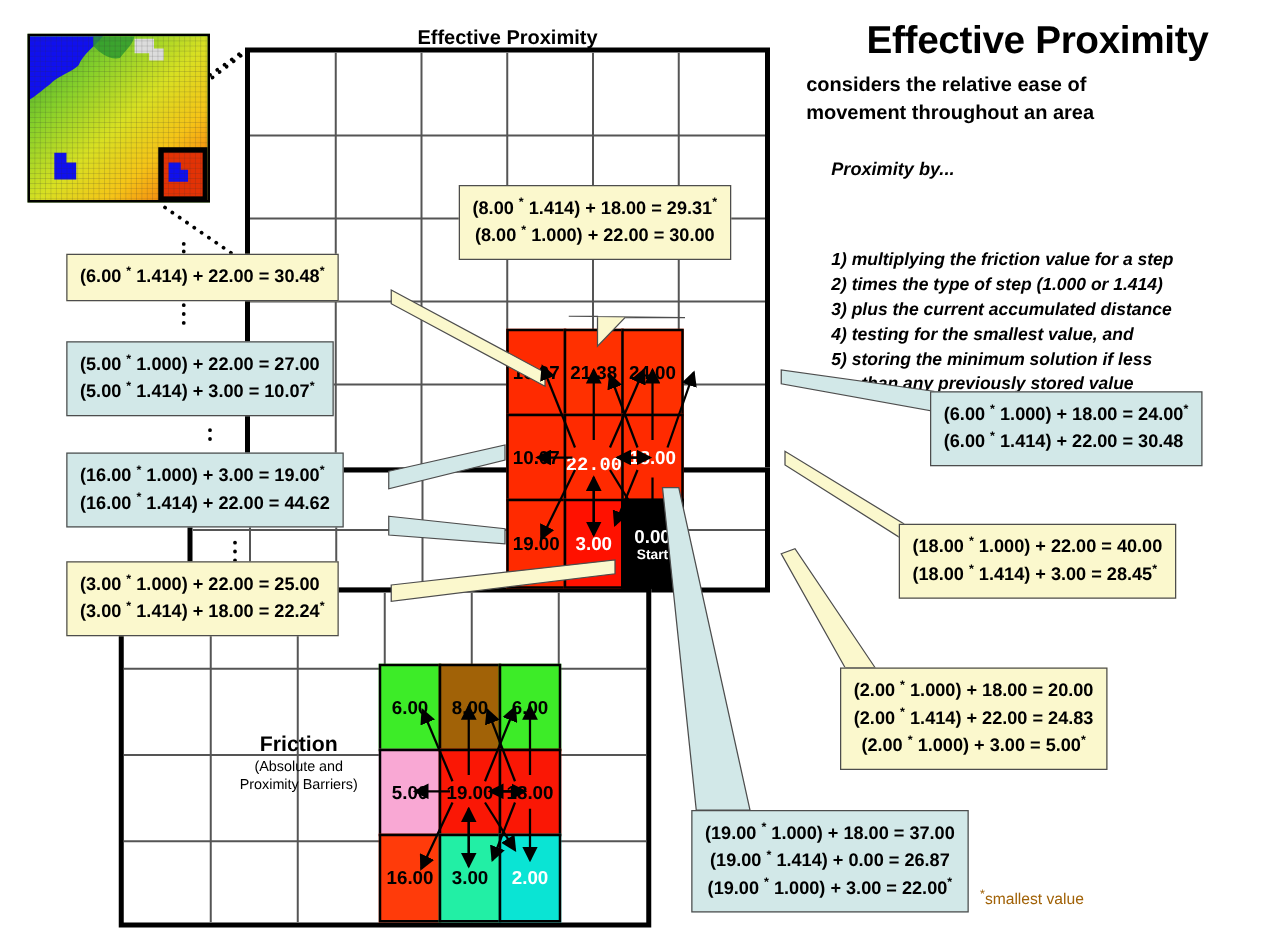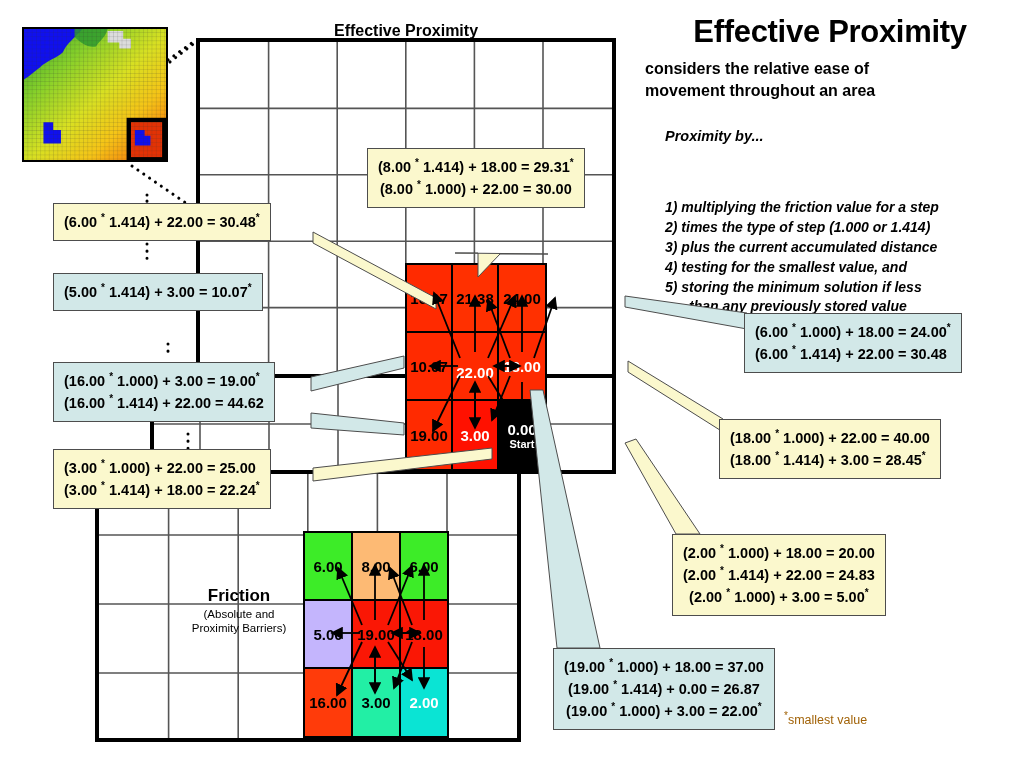--- a/index.html
+++ b/index.html
@@ -191,21 +191,21 @@
     <div class="pcell" style="left: 46px; top: 0px; width: 48px; height: 70px; background: rgb(255, 48, 0); color: rgb(0, 0, 0);">
       <span>21.38</span>
     </div>
     <div class="pcell" style="left: 92px; top: 0px; width: 50px; height: 70px; background: rgb(255, 48, 0); color: rgb(0, 0, 0);">
       <span>24.00</span>
     </div>
 
     <div class="pcell" style="left: 0px; top: 68px; width: 48px; height: 70px; background: rgb(255, 42, 0); color: rgb(0, 0, 0);">
       <span>10.07</span>
     </div>
-    <div class="pcell" style="left: 46px; top: 68px; width: 48px; height: 82px; background: rgb(255, 42, 0); color: rgb(255, 255, 255);">
+    <div class="pcell" style="left: 46px; top: 68px; width: 48px; height: 82px; background: rgb(255, 42, 0); color: rgb(255, 255, 255); font-family: Liberation Mono, monospace;">
       <span class="white">22.00</span>
     </div>
     <div class="pcell" style="left: 92px; top: 68px; width: 50px; height: 70px; background: rgb(255, 42, 0); color: rgb(255, 255, 255);">
       <span class="white">18.00</span>
     </div>
 
     <div class="pcell" style="left: 0px; top: 136px; width: 48px; height: 72px; background: rgb(255, 42, 0); color: rgb(0, 0, 0);">
       <span>19.00</span>
     </div>
     <div class="pcell" style="left: 46px; top: 136px; width: 48px; height: 72px; background: rgb(255, 17, 0); color: rgb(255, 255, 255);">
@@ -214,28 +214,28 @@
     <div class="pcell" style="left: 92px; top: 136px; width: 50px; height: 72px; flex-direction: column; background: rgb(0, 0, 0); color: rgb(255, 255, 255);">
       <span class="white">0.00</span>
       <span class="startlabel">Start</span>
     </div>
   </div>
 
   <div id="fric">
     <div class="fcell" style="left: 0px; top: 0px; width: 50px; height: 70px; background: rgb(61, 236, 40); color: rgb(0, 0, 0);">
       <span>6.00</span>
     </div>
-    <div class="fcell" style="left: 48px; top: 0px; width: 50px; height: 70px; background: #fdba74; color: rgb(0, 0, 0);">
+    <div class="fcell" style="left: 48px; top: 0px; width: 50px; height: 70px; background: #a16207; color: rgb(0, 0, 0);">
       <span>8.00</span>
     </div>
     <div class="fcell" style="left: 96px; top: 0px; width: 50px; height: 70px; background: rgb(61, 236, 40); color: rgb(0, 0, 0);">
       <span>6.00</span>
     </div>
 
-    <div class="fcell" style="left: 0px; top: 68px; width: 50px; height: 70px; background: #c4b5fd; color: rgb(0, 0, 0);">
+    <div class="fcell" style="left: 0px; top: 68px; width: 50px; height: 70px; background: #f9a8d4; color: rgb(0, 0, 0);">
       <span>5.00</span>
     </div>
     <div class="fcell" style="left: 48px; top: 68px; width: 50px; height: 70px; background: rgb(250, 23, 5); color: rgb(0, 0, 0);">
       <span>19.00</span>
     </div>
     <div class="fcell" style="left: 96px; top: 68px; width: 50px; height: 70px; background: rgb(250, 23, 5); color: rgb(0, 0, 0);">
       <span>18.00</span>
     </div>
 
     <div class="fcell" style="left: 0px; top: 136px; width: 50px; height: 71px; background: rgb(255, 59, 10); color: rgb(0, 0, 0);">
@@ -335,20 +335,21 @@
   <div class="callout yellow" id="c-8" style="left:367px;top:148px;">
       <span class="ln">(8.00 <span class="mul">*</span> 1.414) + 18.00 = 29.31<span class="star">*</span></span>
       <span class="ln c">(8.00 <span class="mul">*</span> 1.000) + 22.00 = 30.00</span>
     </div>
 
   <div class="callout yellow" id="c-6d" style="left:53px;top:203px;">
       <span class="ln">(6.00 <span class="mul">*</span> 1.414) + 22.00 = 30.48<span class="star">*</span></span>
     </div>
 
   <div class="callout blue" id="c-5" style="left:53px;top:273px;">
+      <span class="ln">(5.00 <span class="mul">*</span> 1.000) + 22.00 = 27.00</span>
       <span class="ln">(5.00 <span class="mul">*</span> 1.414) + 3.00 = 10.07<span class="star">*</span></span>
     </div>
 
   <div class="callout blue" id="c-16" style="left:53px;top:362px;">
       <span class="ln">(16.00 <span class="mul">*</span> 1.000) + 3.00 = 19.00<span class="star">*</span></span>
       <span class="ln">(16.00 <span class="mul">*</span> 1.414) + 22.00 = 44.62</span>
     </div>
 
   <div class="callout yellow" id="c-3" style="left:53px;top:449px;">
       <span class="ln">(3.00 <span class="mul">*</span> 1.000) + 22.00 = 25.00</span>

